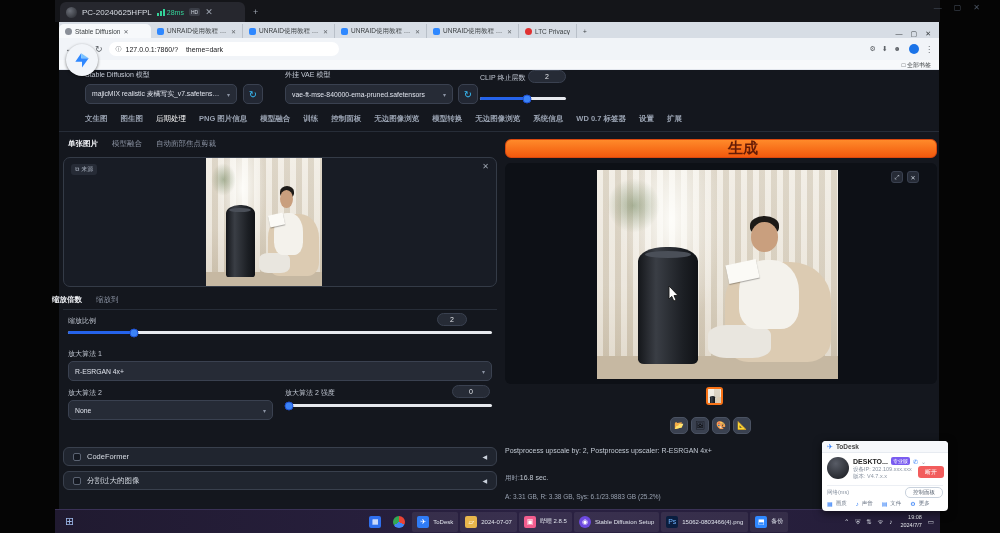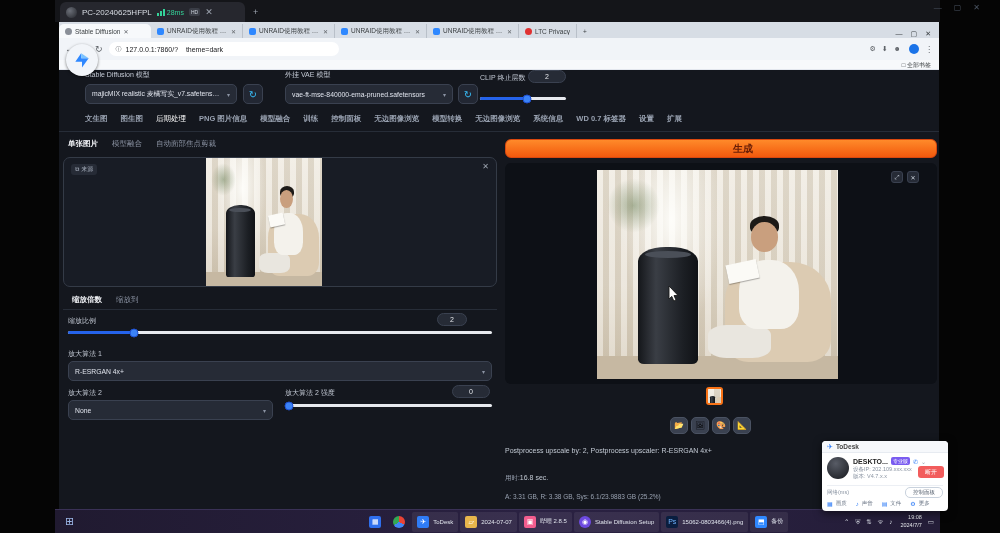--- a/index.html
+++ b/index.html
@@ -49,21 +49,21 @@
   .hr{height:1px;background:#272d38;}
   .subtabs{display:flex;gap:14px;font-size:7.5px;color:#8b93a3;}
   .subtabs .active{color:#f1f3f7;font-weight:bold;}
   .panel{background:#181c25;border:1px solid #343b47;border-radius:7px;}
   .chip{display:inline-flex;align-items:center;gap:2px;background:#262b36;border-radius:3px;padding:1px 4px;font-size:6px;color:#aab2c0;}
   .closex{color:#9ca3af;font-size:8px;}
   .accordion{background:#20252f;border:1px solid #39404d;border-radius:6px;height:19px;display:flex;align-items:center;padding:0 9px;gap:6px;}
   .accordion .cb{width:8px;height:8px;border:1px solid #5b6372;border-radius:2px;background:#151922;}
   .accordion .albl{font-size:7.5px;color:#d7dce4;}
   .accordion .arr{margin-left:auto;color:#cbd2dc;font-size:6px;}
-  .genbtn{background:linear-gradient(180deg,#ff8a2a,#f2590d);border-radius:6px;display:flex;align-items:center;justify-content:center;font-size:10px;font-weight:bold;color:#651c06;border:1px solid #d9480f;padding-left:44px;}
+  .genbtn{background:linear-gradient(180deg,#ff8a2a,#f2590d);border-radius:6px;display:flex;align-items:center;justify-content:center;font-size:15px;font-weight:bold;color:#651c06;border:1px solid #d9480f;padding-left:44px;}
   .viewer{background:#0d1016;border-radius:6px;}
   .vbtn{width:12px;height:12px;background:#262b36;border:1px solid #3a4150;border-radius:3px;color:#cbd2dc;font-size:6px;display:flex;align-items:center;justify-content:center;}
   .thumb{border:2px solid #f97316;border-radius:3px;overflow:hidden;background:#c9bda9;}
   .abtn{width:18px;height:17px;background:#3a4150;border:1px solid #4a5262;border-radius:5px;display:flex;align-items:center;justify-content:center;font-size:8px;}
   .itext{font-size:7px;color:#c3cad4;}
   .dimtext{font-size:6.5px;color:#98a1b0;}
   
   .photo{position:absolute;overflow:hidden;background:linear-gradient(180deg,#ece6da 0%,#e3dbcc 55%,#cfc3ae 100%);}
   .photo .curtain{position:absolute;inset:0;background:repeating-linear-gradient(90deg,rgba(255,255,255,.35) 0 6px,rgba(180,168,148,.25) 6px 12px);}
   .photo .glow{position:absolute;left:10%;top:0;width:42%;height:80%;background:radial-gradient(ellipse at 50% 30%,rgba(255,255,252,.9),rgba(255,255,250,0) 70%);}
@@ -250,21 +250,21 @@
       <span class="legs"></span>
       <span class="shirt"></span>
       <span class="hair"></span>
       <span class="head"></span>
       <span class="book"></span>
     <span class="cyl">
         <i></i>
       </span>
   </div>
 
-  <div class="abs subtabs" style="left:72px;top:295px;">
+  <div class="abs subtabs" style="left:52px;top:295px;">
     <span class="active">缩放倍数</span>
     <span>缩放到</span>
   </div>
   <div class="abs hr" style="left:63px;top:309px;width:434px;"></div>
 
   <div class="abs qlabel" style="left:68px;top:316px;">缩放比例</div>
   <div class="abs pill" style="left:437px;top:313px;width:30px;height:13px;">2</div>
   <div class="abs slider" style="left:68px;top:331px;width:424px;">
     <span class="fill" style="width:15.5%"></span>
       <span class="knob" style="left:15.5%"></span>
@@ -281,20 +281,30 @@
     <span class="ellip">None</span>
       <span class="caret">▾</span>
   </div>
   <div class="abs qlabel" style="left:285px;top:388px;">放大算法 2 强度</div>
   <div class="abs pill" style="left:452px;top:385px;width:38px;height:13px;">0</div>
   <div class="abs slider" style="left:285px;top:404px;width:207px;">
     <span class="fill" style="width:0%"></span>
       <span class="knob" style="left:2%"></span>
   </div>
 
+  <div class="abs accordion" style="left:63px;top:447px;width:434px;">
+    <span class="cb"></span>
+    <span class="albl">CodeFormer</span>
+    <span class="arr">◀</span>
+  </div>
+  <div class="abs accordion" style="left:63px;top:471px;width:434px;">
+    <span class="cb"></span>
+    <span class="albl">分割过大的图像</span>
+    <span class="arr">◀</span>
+  </div>
 
   <div class="abs genbtn" style="left:505px;top:139px;width:432px;height:19px;">生成</div>
   <div class="abs viewer" style="left:505px;top:163px;width:432px;height:221px;">
     <div class="vbtn" style="position:absolute;right:34px;top:8px;">⤢</div>
     <div class="vbtn" style="position:absolute;right:18px;top:8px;">✕</div>
   </div>
   <div class="photo" style="left:597px;top:170px;width:241px;height:209px;">
     <span class="curtain"></span>
       <span class="glow"></span>
       <span class="plant"></span>

